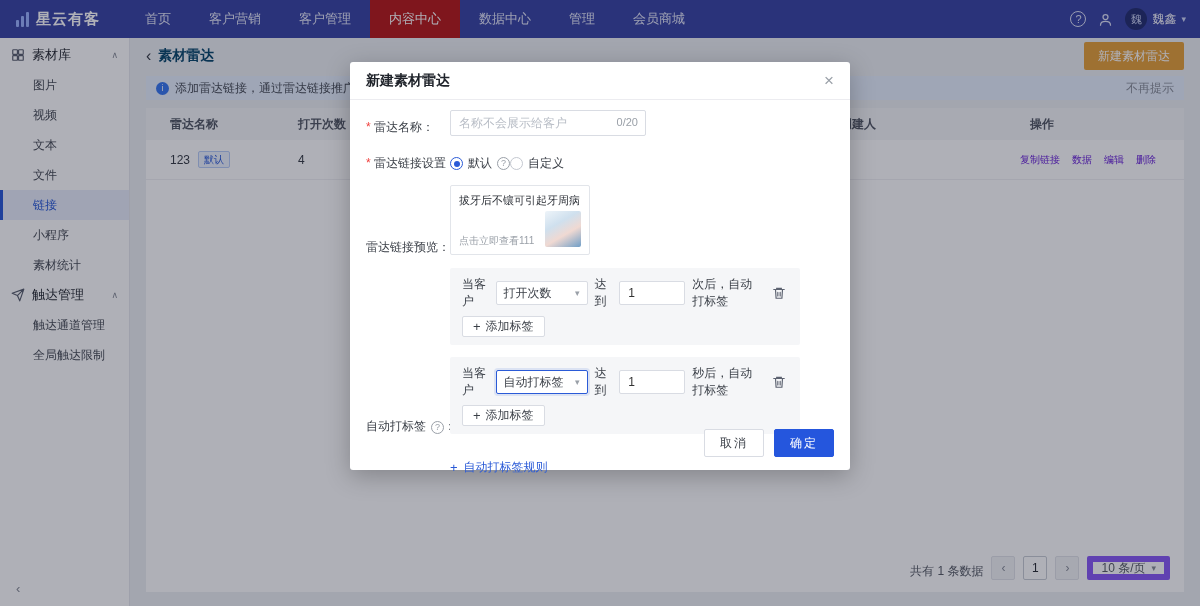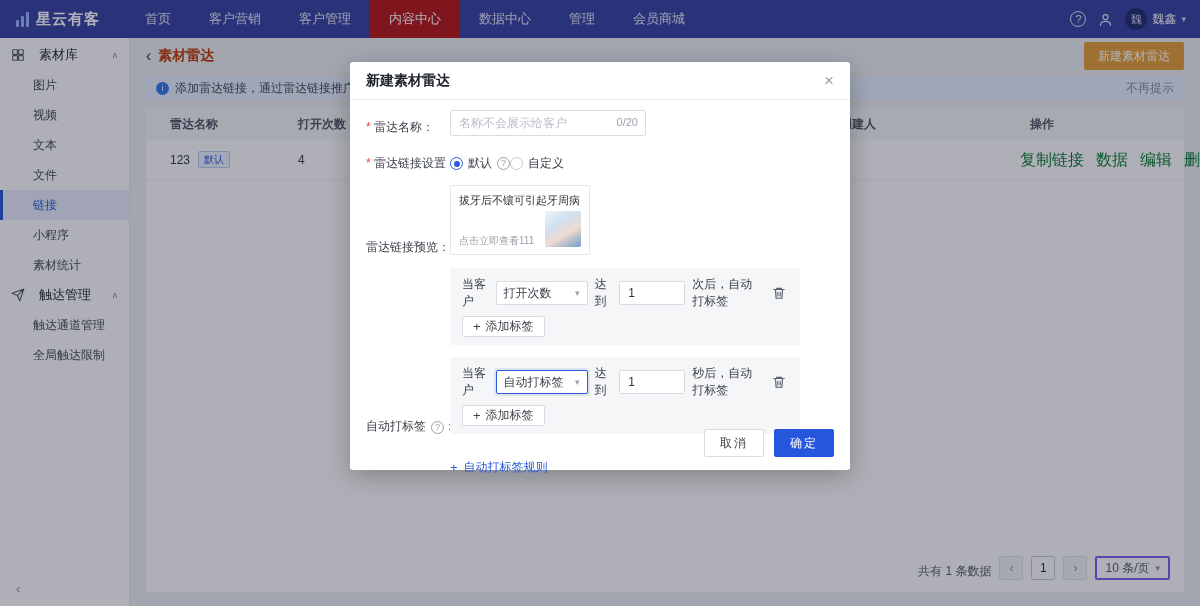--- a/index.html
+++ b/index.html
@@ -20,55 +20,55 @@
   .nav-right{margin-left:auto;display:flex;align-items:center;gap:12px;padding-right:14px}
   .q-icon{display:inline-block;width:16px;height:16px;border:1px solid #dfe3f7;border-radius:50%;font-size:11px;line-height:14px;text-align:center;color:#dfe3f7;cursor:pointer}
   .svc-icon{display:flex;align-items:center;cursor:pointer}
   .user{display:flex;align-items:center;gap:5px;cursor:pointer}
   .avatar{width:22px;height:22px;border-radius:50%;background:#273272;color:#cfd6f5;font-size:11px;display:flex;align-items:center;justify-content:center}
   .user-name{font-size:12px}
   .chev{font-size:9px;color:#cfd6f5}
 
   
   .sidebar{position:absolute;left:0;top:38px;bottom:0;width:130px;background:#fff;border-right:1px solid #e6e8ee;padding-top:2px;z-index:5}
-  .sgroup{display:flex;align-items:center;gap:14px;height:30px;padding:0 11px;font-size:13px;color:#2b2f36;cursor:pointer}
+  .sgroup{display:flex;align-items:center;gap:7px;height:30px;padding:0 11px;font-size:13px;color:#2b2f36;cursor:pointer}
   .sgroup svg{flex:none}
   .gchev{margin-left:auto;font-size:9px;color:#8a8f99}
   .sitem{height:30px;line-height:30px;padding-left:33px;font-size:12px;color:#4a4f58;cursor:pointer;position:relative}
   .sitem.active{background:#e9eefb;color:#2b5bd7}
   .sitem.active::before{content:"";position:absolute;left:0;top:0;bottom:0;width:3px;background:#2b5bd7}
   .side-collapse{position:absolute;bottom:10px;left:16px;font-size:13px;color:#8a8f99;cursor:pointer}
 
   
   .main{position:absolute;left:130px;top:38px;right:0;bottom:0;background:#eef0f4}
   .page-head{display:flex;align-items:center;height:36px;padding:0 16px}
   .back{font-size:16px;color:#3a3f47;margin-right:7px;cursor:pointer;line-height:1}
-  .page-title{font-size:14px;font-weight:bold;color:#c2410c}
+  .page-title{font-size:14px;font-weight:bold;color:#0c4a6e}
   .create-btn{margin-left:auto;height:28px;padding:0 14px;background:#e6a23c;color:#fff;font-size:12px;border:none;border-radius:2px;cursor:pointer}
   .banner{margin:2px 16px 0;height:24px;background:#e7f0fe;display:flex;align-items:center;gap:6px;padding:0 10px;font-size:12px;color:#4a4f58}
   .binfo{flex:none;width:13px;height:13px;border-radius:50%;background:#3a7af0;color:#fff;font-size:9px;line-height:13px;text-align:center;font-style:normal}
   .bdismiss{margin-left:auto;color:#8a8f99;cursor:pointer;white-space:nowrap}
   .panel{position:absolute;left:16px;right:16px;top:70px;bottom:14px;background:#fff}
   .thead{position:relative;height:32px;background:#f5f6f8}
   .th{position:absolute;top:0;line-height:32px;font-size:12px;color:#555b66;font-weight:bold;white-space:nowrap}
   .th-name{left:24px}.th-opens{left:152px;display:flex;align-items:center}.th-creator{left:694px}.th-actions{left:884px}
   .sort{display:inline-flex;flex-direction:column;gap:2px;margin-left:5px;cursor:pointer}
   .sort i{width:0;height:0;border-left:4px solid transparent;border-right:4px solid transparent}
   .s-up{border-bottom:4px solid #c0c4cc}
   .s-down{border-top:4px solid #c0c4cc}
   .trow{position:relative;height:40px;border-bottom:1px solid #f0f1f4}
   .td{position:absolute;top:0;line-height:40px;font-size:12px;color:#3a3f47;white-space:nowrap}
   .td-name{left:24px}.td-opens{left:152px}
   .tag{display:inline-block;margin-left:8px;padding:0 5px;height:17px;line-height:15px;font-size:10px;color:#2b5bd7;background:#eef3fe;border:1px solid #b9cdf7;border-radius:2px;vertical-align:1px}
   .actions{position:absolute;left:874px;top:0;height:40px;display:flex;align-items:center;gap:12px}
-  .link{color:#15803d;cursor:pointer;font-size:16px;white-space:nowrap}
+  .link{color:#6d28d9;cursor:pointer;font-size:10px;white-space:nowrap}
   .pagination{position:absolute;right:14px;bottom:12px;display:flex;align-items:flex-end;gap:8px;font-size:12px;color:#5a5f68}
   .pg-btn{min-width:24px;height:24px;line-height:22px;text-align:center;background:#f4f5f7;border:1px solid #e2e4e9;border-radius:2px;color:#8a8f99;cursor:pointer}
   .pg-cur{min-width:24px;height:24px;line-height:22px;text-align:center;border:1px solid #c9cdd4;border-radius:2px;background:#fff;color:#2b2f36;cursor:pointer}
-  .pg-size{height:24px;border:2px solid #8b5cf6;border-radius:2px;background:#fff;padding:0 8px;display:flex;align-items:center;gap:6px;cursor:pointer}
+  .pg-size{height:24px;border:6px solid #8b5cf6;border-radius:2px;background:#fff;padding:0 8px;display:flex;align-items:center;gap:6px;cursor:pointer}
   .pg-size .chev{color:#8a8f99}
 
   
   .overlay{position:absolute;inset:0;background:rgba(5,10,30,0.32);z-index:40}
   .modal{position:absolute;left:350px;top:62px;width:500px;height:408px;background:#fff;border-radius:3px;box-shadow:0 6px 24px rgba(0,0,0,.25);z-index:50}
   .m-head{height:38px;display:flex;align-items:center;padding:0 16px;border-bottom:1px solid #ececf0}
   .m-title{font-size:14px;font-weight:bold;color:#20242b}
   .m-close{margin-left:auto;font-size:17px;color:#9aa0a8;cursor:pointer;line-height:1}
   .m-body{padding:10px 16px 0;position:relative}
   .frow{display:flex;margin-bottom:13px}

